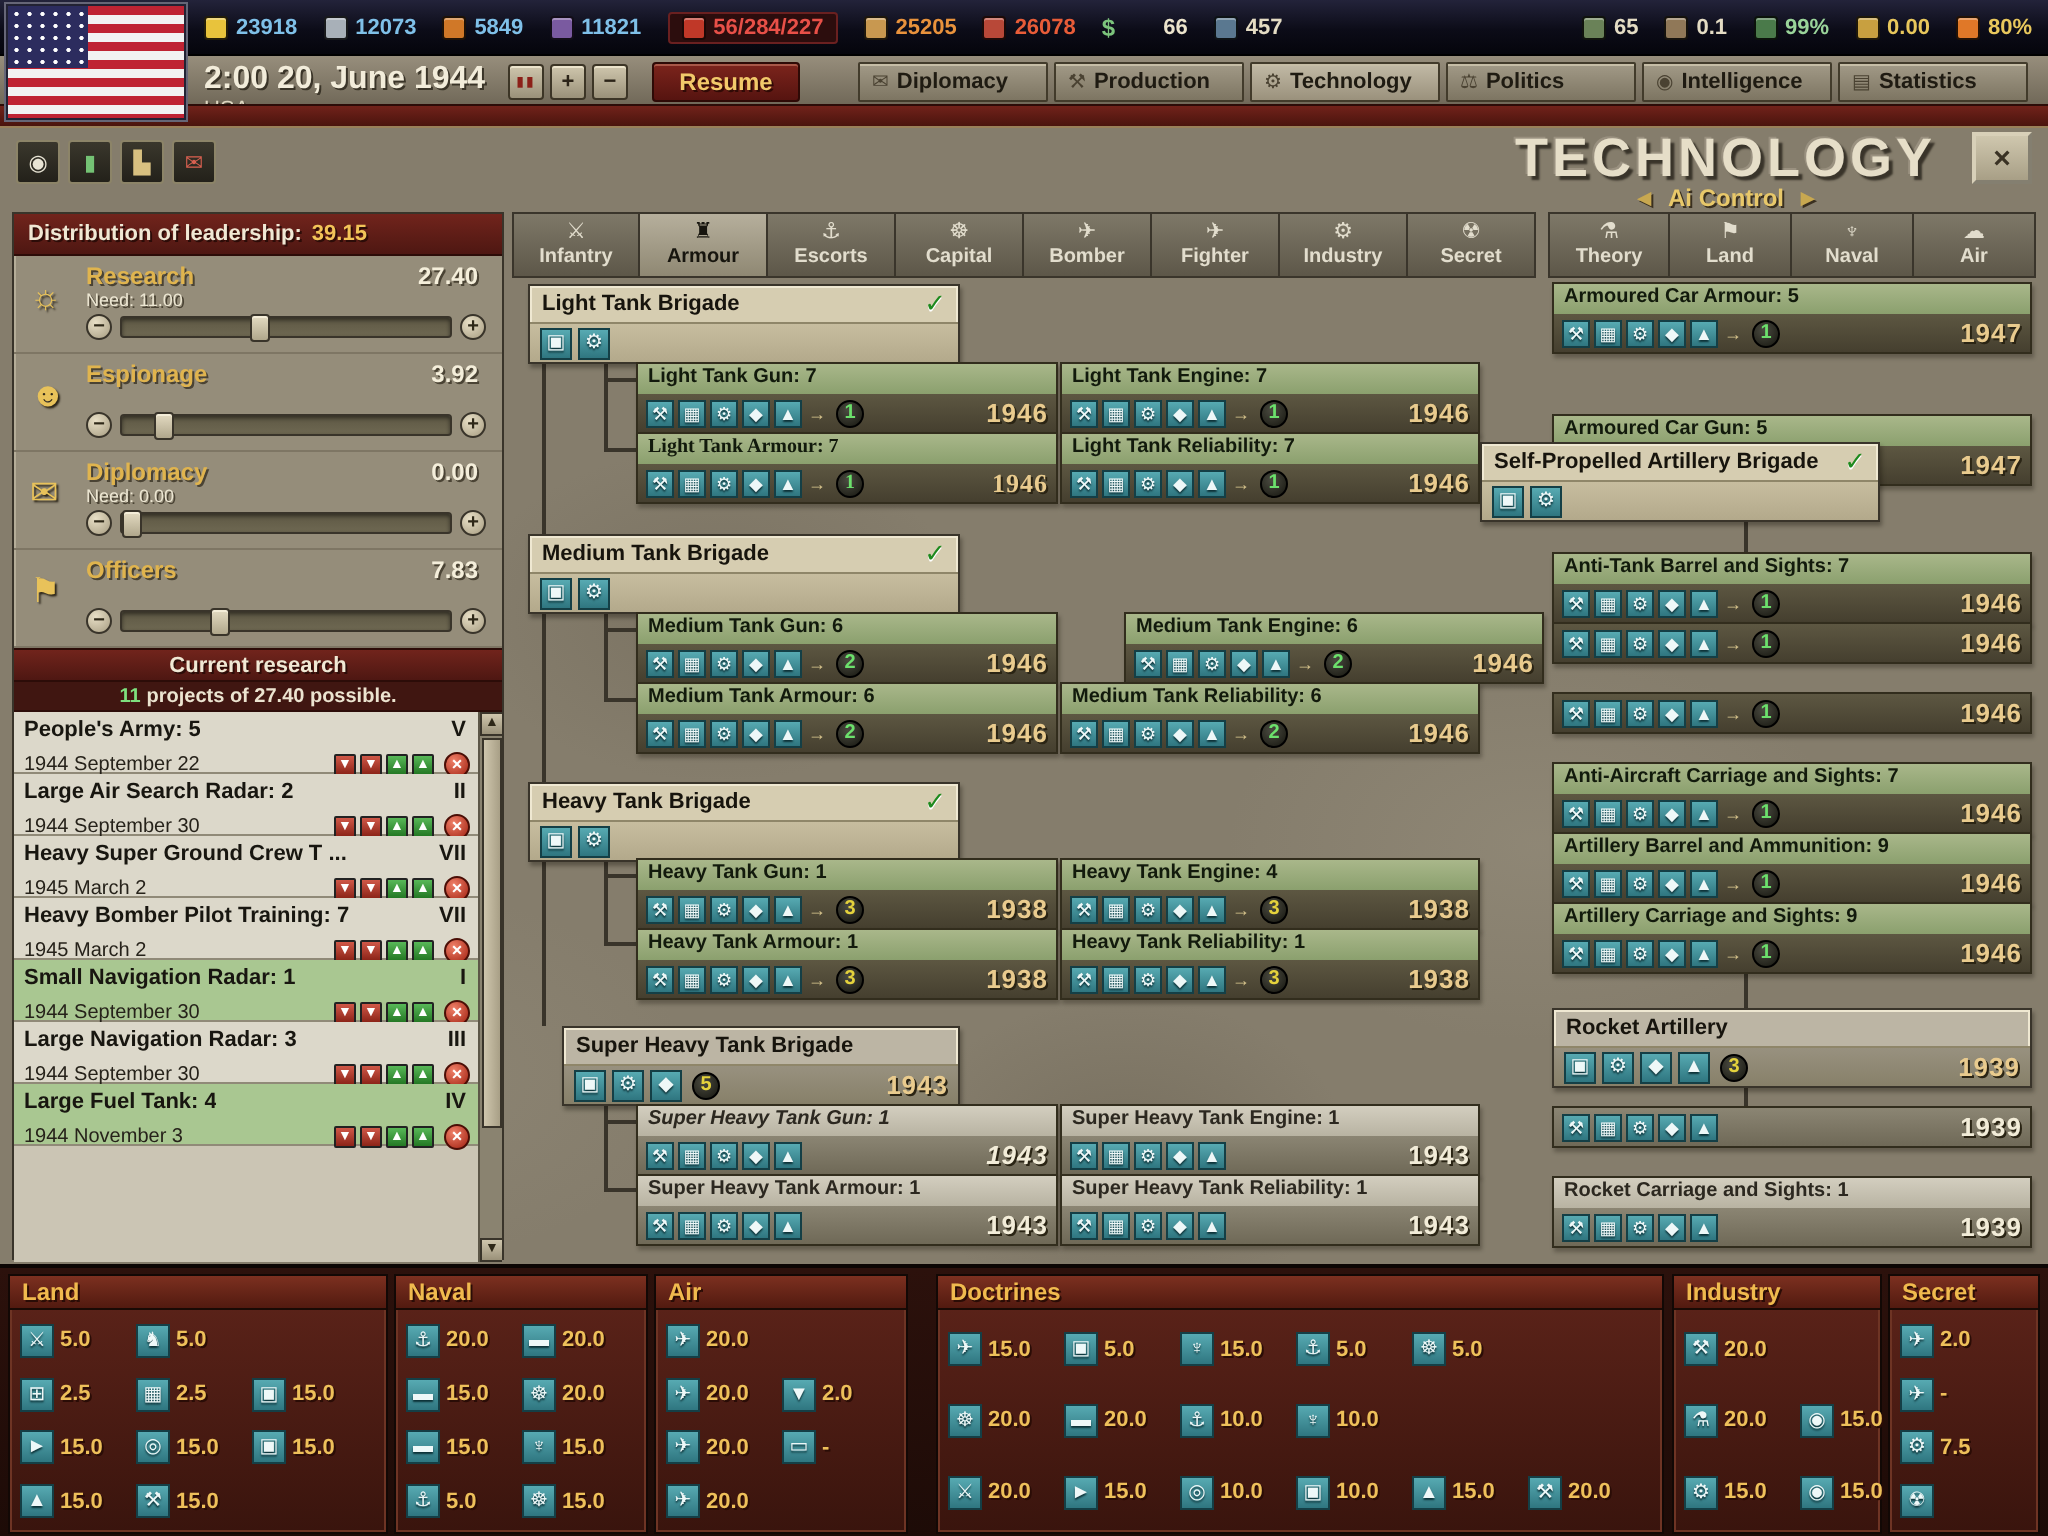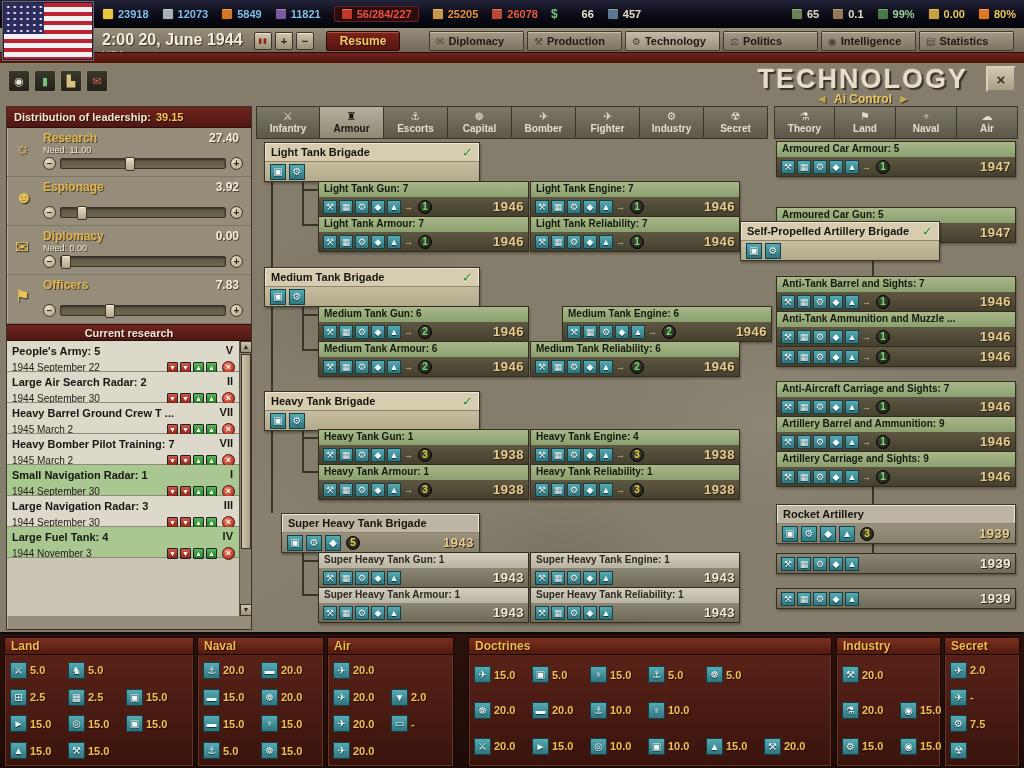--- a/index.html
+++ b/index.html
@@ -297,20 +297,24 @@
           <div class="srow3">
             <span class="sbtn">−</span>
             <div class="strack">
               <div class="shandle" style="left: 30%;"></div>
             </div>
             <span class="sbtn">+</span>
           </div>
         </div>
       </div>
     <div class="cr-header">Current research</div>
+    <div class="cr-sub">
+      <span class="green">11</span>
+      <span> projects of 27.40 possible.</span>
+    </div>
     <div class="cr-list" id="crlist">
         <div class="crrow">
           <div class="crl1"><span class="crname">People's Army: 5</span><span class="crtier">V</span></div>
           <div class="crl2">
             <span class="crdate">1944 September 22</span>
             <span class="crbtns">
               <span class="crb red">▼</span>
               <span class="crb red">▼</span>
               <span class="crb grn">▲</span>
               <span class="crb grn">▲</span>
@@ -325,21 +329,21 @@
             <span class="crbtns">
               <span class="crb red">▼</span>
               <span class="crb red">▼</span>
               <span class="crb grn">▲</span>
               <span class="crb grn">▲</span>
               <span class="crx">×</span>
             </span>
           </div>
         </div>
         <div class="crrow">
-          <div class="crl1"><span class="crname">Heavy Barrel Ground Crew T ...</span><span class="crtier">VII</span></div>
+          <div class="crl1"><span class="crname">Heavy Super Ground Crew T ...</span><span class="crtier">VII</span></div>
           <div class="crl2">
             <span class="crdate">1945 March 2</span>
             <span class="crbtns">
               <span class="crb red">▼</span>
               <span class="crb red">▼</span>
               <span class="crb grn">▲</span>
               <span class="crb grn">▲</span>
               <span class="crx">×</span>
             </span>
           </div>
@@ -504,21 +508,21 @@
           <span class="ticn s">⚒</span>
           <span class="ticn s">▦</span>
           <span class="ticn s">⚙</span>
           <span class="ticn s">◆</span>
           <span class="ticn s">▲</span>
           <span class="arrow">→</span>
           <span class="circ">1</span>
           <span class="year">1946</span>
         </div>
       </div>
-      <div class="comp" style="left: 318px; top: 216px; width: 211px;">
+      <div class="comp" style="left: 318px; top: 216px; width: 211px; font-family: Liberation Serif, serif;">
         <div class="comp-title">Light Tank Armour: 7</div>
         <div class="comp-row">
           <span class="ticn s">⚒</span>
           <span class="ticn s">▦</span>
           <span class="ticn s">⚙</span>
           <span class="ticn s">◆</span>
           <span class="ticn s">▲</span>
           <span class="arrow">→</span>
           <span class="circ">1</span>
           <span class="year">1946</span>
@@ -666,21 +670,21 @@
           <span class="brig-name">Super Heavy Tank Brigade</span>
         </div>
         <div class="brig-icons">
           <span class="ticn">▣</span>
           <span class="ticn">⚙</span>
           <span class="ticn">◆</span>
           <span class="circ yellow">5</span>
           <span class="year">1943</span>
         </div>
       </div>
-      <div class="comp locked" style="left: 318px; top: 552px; width: 211px;">
+      <div class="comp locked" style="left: 318px; top: 552px; width: 211px; font-style: italic;">
         <div class="comp-title">Super Heavy Tank Gun: 1</div>
         <div class="comp-row">
           <span class="ticn s">⚒</span>
           <span class="ticn s">▦</span>
           <span class="ticn s">⚙</span>
           <span class="ticn s">◆</span>
           <span class="ticn s">▲</span>
           <span class="year">1943</span>
         </div>
       </div>
@@ -760,21 +764,20 @@
           <span class="ticn s">▦</span>
           <span class="ticn s">⚙</span>
           <span class="ticn s">◆</span>
           <span class="ticn s">▲</span>
           <span class="arrow">→</span>
           <span class="circ">1</span>
           <span class="year">1946</span>
         </div>
       </div>
       <div class="comp" style="left: 776px; top: 311px; width: 240px;">
-        <div class="comp-title">Anti-Tank Ammunition and Muzzle ...</div>
         <div class="comp-row">
           <span class="ticn s">⚒</span>
           <span class="ticn s">▦</span>
           <span class="ticn s">⚙</span>
           <span class="ticn s">◆</span>
           <span class="ticn s">▲</span>
           <span class="arrow">→</span>
           <span class="circ">1</span>
           <span class="year">1946</span>
         </div>
@@ -847,20 +850,21 @@
         <div class="comp-row">
           <span class="ticn s">⚒</span>
           <span class="ticn s">▦</span>
           <span class="ticn s">⚙</span>
           <span class="ticn s">◆</span>
           <span class="ticn s">▲</span>
           <span class="year">1939</span>
         </div>
       </div>
       <div class="comp locked" style="left: 776px; top: 588px; width: 240px;">
+        <div class="comp-title">Rocket Carriage and Sights: 1</div>
         <div class="comp-row">
           <span class="ticn s">⚒</span>
           <span class="ticn s">▦</span>
           <span class="ticn s">⚙</span>
           <span class="ticn s">◆</span>
           <span class="ticn s">▲</span>
           <span class="year">1939</span>
         </div>
       </div>
     </div>

